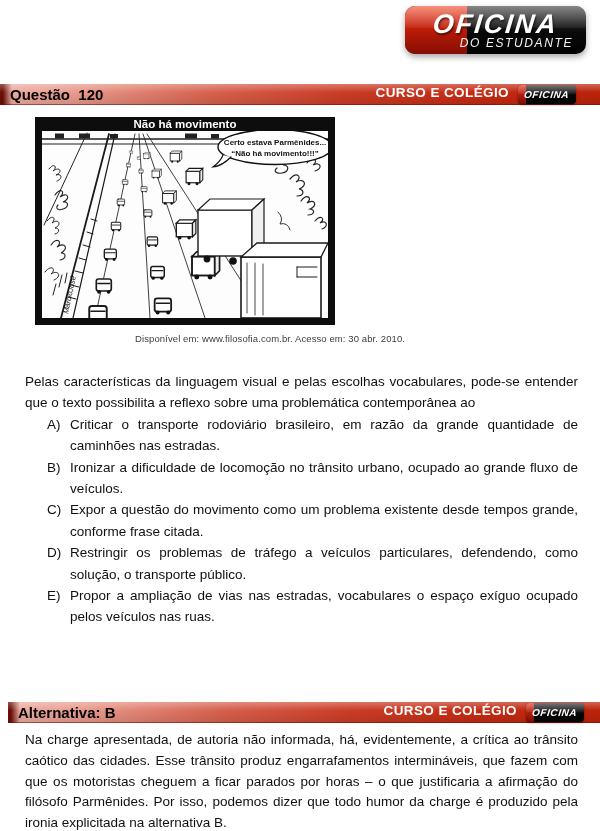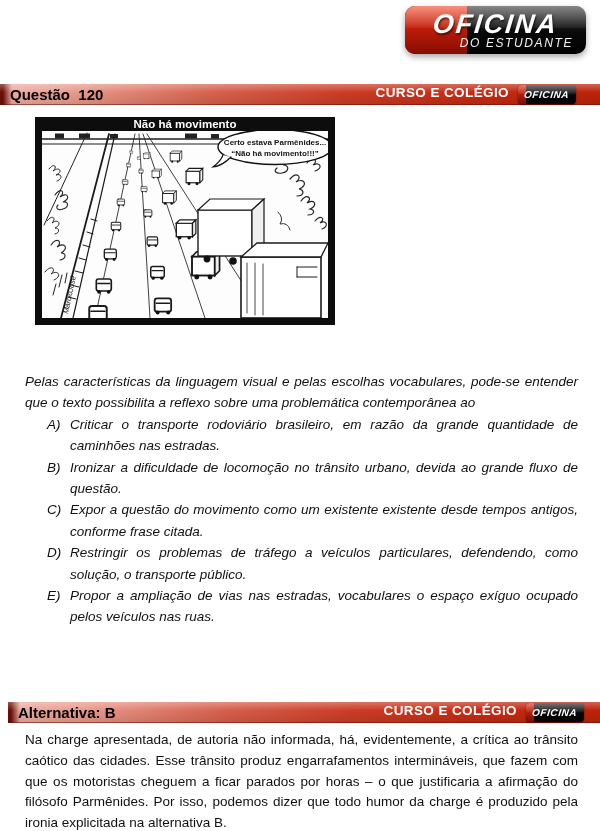--- a/index.html
+++ b/index.html
@@ -41,21 +41,21 @@
            background:linear-gradient(180deg,rgba(255,255,255,.35),rgba(255,255,255,.05));}
   .logo-sm .brand{position:relative;font-style:italic;font-weight:bold;font-size:10px;
            letter-spacing:.6px;color:#fff;transform:skewX(-6deg);}
 
   
   .comic{position:absolute;left:35px;top:117px;width:300px;height:208px;}
   .caption{position:absolute;left:135px;top:333px;font-size:9.5px;color:#3d3d3d;letter-spacing:.1px;}
 
   
   .qblock{position:absolute;left:25px;top:371px;width:553px;
-          font-size:13.5px;line-height:21.4px;text-align:justify;color:#101010;font-style:italic;}
+          font-size:13.5px;line-height:21.4px;text-align:justify;color:#101010;}
   .qblock p{margin:0;}
   .option{position:relative;padding-left:45px;}
   .opt-letter{position:absolute;left:22px;top:0;}
   .opt-text{text-align:justify;}
 
   
   .expl{position:absolute;left:25px;top:730px;width:553px;
         font-size:13.5px;line-height:20.8px;text-align:justify;color:#101010;}
 
   svg text{font-family:"Liberation Sans",sans-serif;}
@@ -179,35 +179,36 @@
 
       <ellipse cx="240" cy="30" rx="57" ry="17.5" fill="#fff" stroke="#111" stroke-width="1.4"></ellipse>
       <path d="M196,40 q-9,9 -18,10 q8,-6 10,-12" fill="#fff" stroke="#111" stroke-width="1.2"></path>
       <text x="240" y="27.5" text-anchor="middle" font-size="8" font-weight="bold" fill="#111">Certo estava Parmênides...</text>
       <text x="240" y="39" text-anchor="middle" font-size="8" font-weight="bold" fill="#111">“Não há movimento!!!”</text>
 
       <text transform="translate(33,197) rotate(-78)" font-size="7.5" font-style="italic" fill="#111">MárcioJosé</text>
     </g>
   </svg>
 
+  <div class="caption">Disponível em: www.filosofia.com.br. Acesso em: 30 abr. 2010.</div>
 
   <div class="qblock">
     <p>Pelas características da linguagem visual e pelas escolhas vocabulares, pode-se entender que o texto possibilita a reflexo sobre uma problemática contemporânea ao</p>
 
     <div class="option">
       <span class="opt-letter">A)</span>
       <div class="opt-text">Criticar o transporte rodoviário brasileiro, em razão da grande quantidade de caminhões nas estradas.</div>
     </div>
     <div class="option">
       <span class="opt-letter">B)</span>
-      <div class="opt-text">Ironizar a dificuldade de locomoção no trânsito urbano, devida ao grande fluxo de questão.</div>
+      <div class="opt-text">Ironizar a dificuldade de locomoção no trânsito urbano, ocupado ao grande fluxo de veículos.</div>
     </div>
     <div class="option">
       <span class="opt-letter">C)</span>
-      <div class="opt-text">Expor a questão do movimento como um existente existente desde tempos antigos, conforme frase citada.</div>
+      <div class="opt-text">Expor a questão do movimento como um problema existente desde tempos grande, conforme frase citada.</div>
     </div>
     <div class="option">
       <span class="opt-letter">D)</span>
       <div class="opt-text">Restringir os problemas de tráfego a veículos particulares, defendendo, como solução, o transporte público.</div>
     </div>
     <div class="option">
       <span class="opt-letter">E)</span>
       <div class="opt-text">Propor a ampliação de vias nas estradas, vocabulares o espaço exíguo ocupado pelos veículos nas ruas.</div>
     </div>
   </div>

